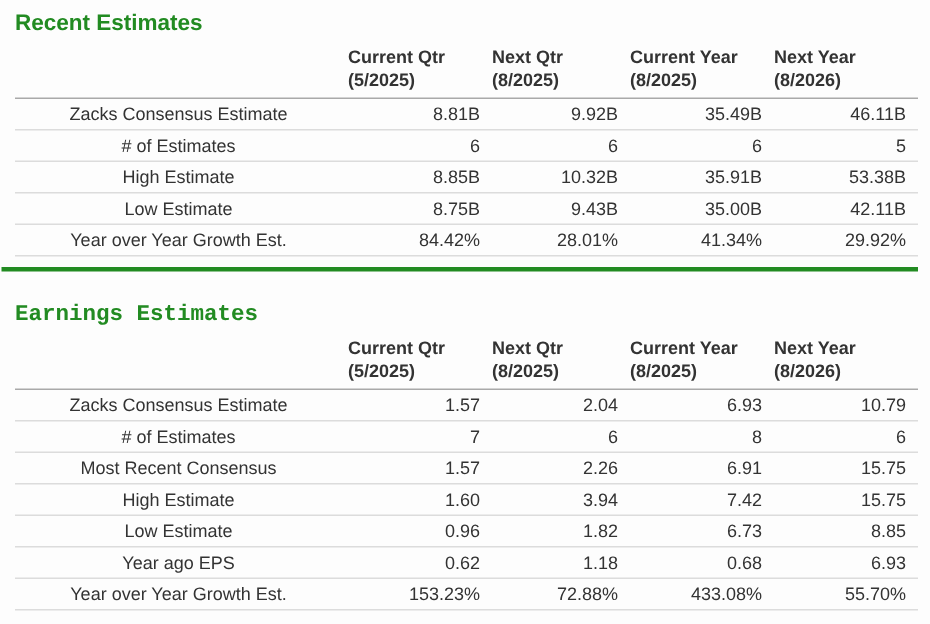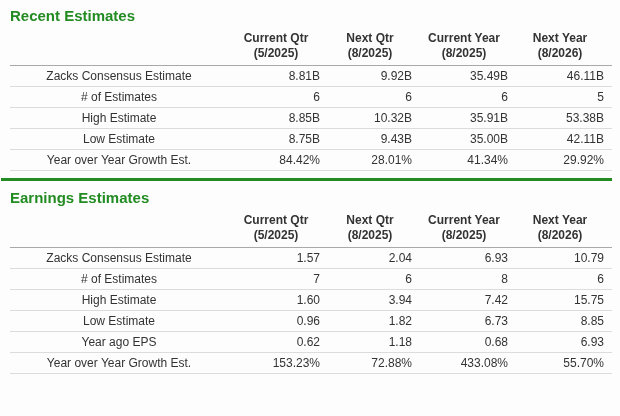--- a/index.html
+++ b/index.html
@@ -16,31 +16,31 @@
     font-family:"Liberation Sans","DejaVu Sans",sans-serif;
     color:var(--text);
   }
   .section-title{
     color:var(--green);
     font-size:15px;
     font-weight:bold;
     margin:7px 0 4px 10px;
     line-height:18px;
   }
-  .section-title.second{margin-top:8px;}
+  .section-title.second{margin-top:20px;font-family:Liberation Mono, monospace;}
   table.est-table{
     border-collapse:collapse;
     table-layout:fixed;
     width:602px;
     margin-left:10px;
   }
   .est-table th{
     font-size:12px;
     font-weight:bold;
-    text-align:center;
+    text-align:left;
     vertical-align:bottom;
     line-height:15px;
     padding:2px 8px 4px 0;
     border-bottom:1px solid var(--border-dark);
     color:var(--text);
     white-space:nowrap;
   }
   .est-table th.label-col{padding-left:0;}
   .est-table td{
     font-size:12px;
@@ -179,20 +179,27 @@
           <td>10.79</td>
         </tr>
         <tr>
           <td class="row-label"># of Estimates</td>
           <td>7</td>
           <td>6</td>
           <td>8</td>
           <td>6</td>
         </tr>
         <tr>
+          <td class="row-label">Most Recent Consensus</td>
+          <td>1.57</td>
+          <td>2.26</td>
+          <td>6.91</td>
+          <td>15.75</td>
+        </tr>
+        <tr>
           <td class="row-label">High Estimate</td>
           <td>1.60</td>
           <td>3.94</td>
           <td>7.42</td>
           <td>15.75</td>
         </tr>
         <tr>
           <td class="row-label">Low Estimate</td>
           <td>0.96</td>
           <td>1.82</td>

